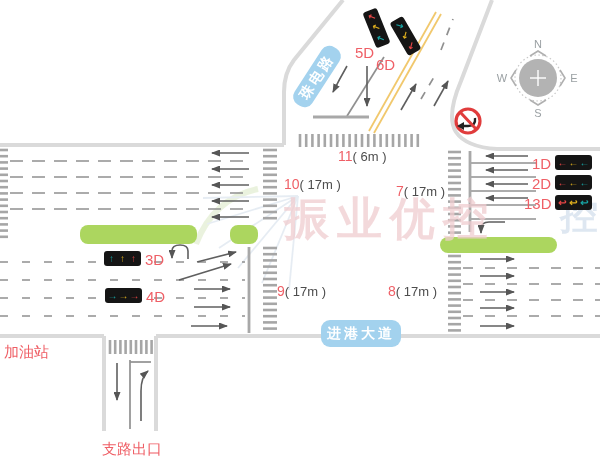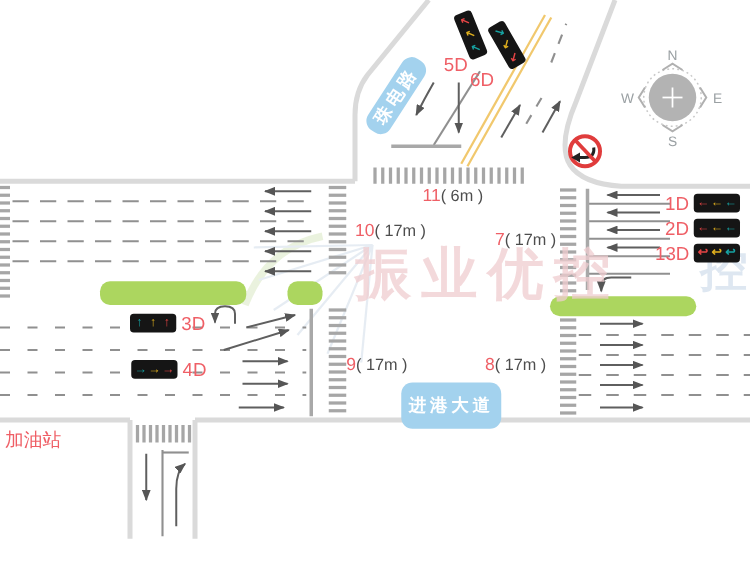--- a/index.html
+++ b/index.html
@@ -294,21 +294,21 @@
   <div class="median" style="left:230px;top:225px;width:28px;height:19px"></div>
   <div class="median" style="left:440px;top:237px;width:117px;height:16px"></div>
 
   <div class="wm-brand">振业优控</div>
   <div class="wm-echo">控</div>
 
   <div class="info">
   </div>
 
   <div class="badge" style="left:283px;top:66px;width:68px;height:21px;transform:rotate(-57deg)">珠电路</div>
-  <div class="badge" style="left:321px;top:306px;width:80px;height:37px">进港大道</div>
+  <div class="badge" style="left:321px;top:320px;width:80px;height:27px">进港大道</div>
 
   <div class="sig v" style="left:369px;top:9px;transform:rotate(-22deg)">
     <span class="arw" data-c="red">↖</span>
     <span class="arw" data-c="yellow">↖</span>
     <span class="arw" data-c="teal">↖</span>
   </div>
   <div class="sig v" style="left:398px;top:17px;transform:rotate(-30deg)">
     <span class="arw" data-c="teal">↘</span>
     <span class="arw" data-c="yellow">↙</span>
     <span class="arw" data-c="red">↙</span>
@@ -357,14 +357,15 @@
     <span class="num">7</span><span class="len">( 17m )</span>
   </div>
   <div class="mlabel" style="left:277px;top:283px">
     <span class="num">9</span><span class="len">( 17m )</span>
   </div>
   <div class="mlabel" style="left:388px;top:283px">
     <span class="num">8</span><span class="len">( 17m )</span>
   </div>
 
   <span class="red-label" style="left:4px;top:343px">加油站</span>
+  <span class="red-label" style="left:102px;top:440px">支路出口</span>
 
 </div>
 
 </body></html>

